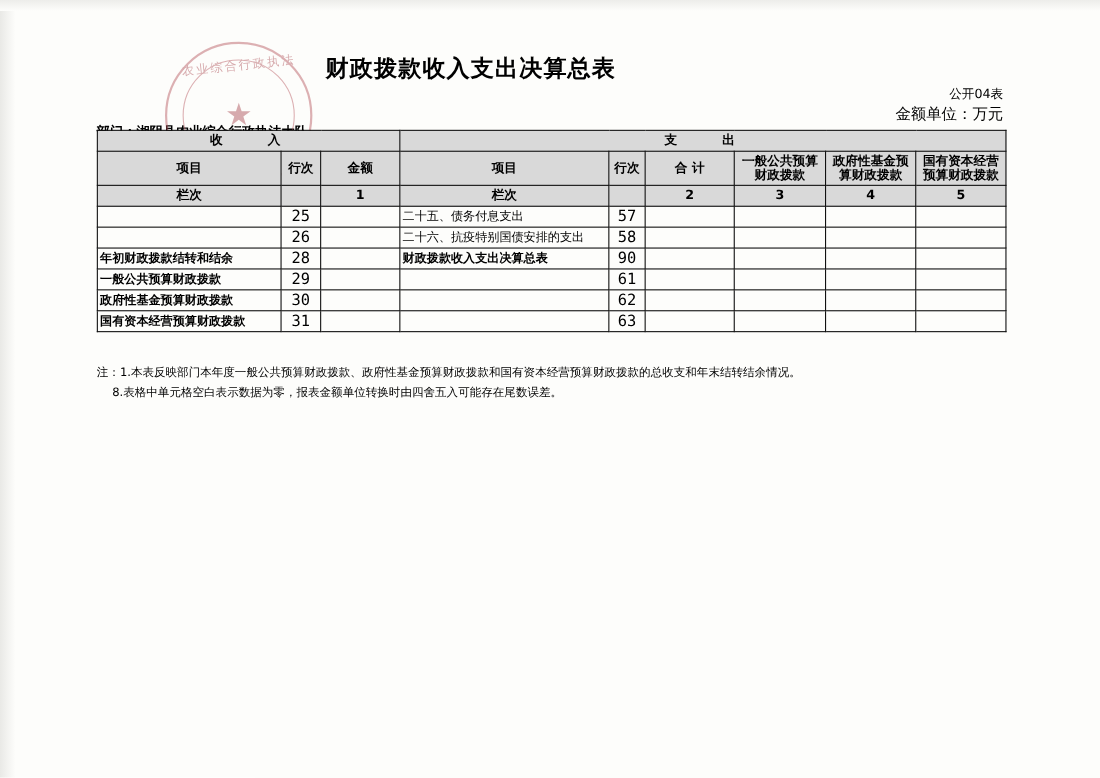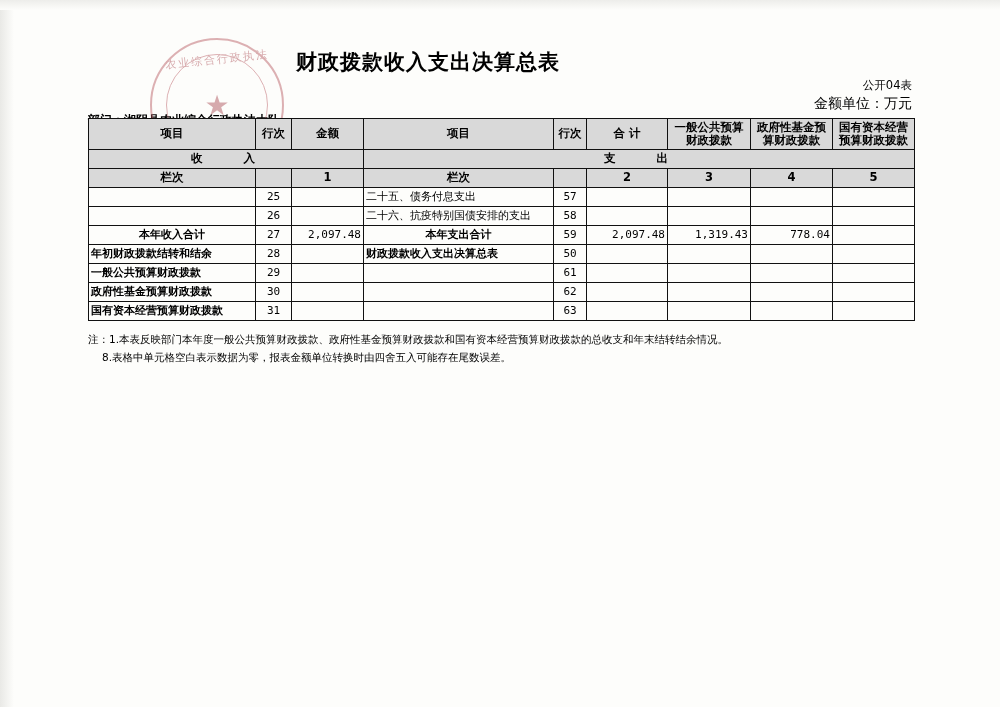--- a/index.html
+++ b/index.html
@@ -139,21 +139,21 @@
     text-align: center;
     font-weight: bold;
     font-size: 11.5px;
   }
   .hdr-sp {
     letter-spacing: 6px;
   }
   .c { text-align: center; }
   .r { text-align: right; padding-right: 6px; }
   .l { text-align: left; padding-left: 4px; }
-  .num { font-family: "DejaVu Sans Mono", "Liberation Mono", monospace; font-size: 11px; }
+  .num { font-family: "DejaVu Sans Mono", "Liberation Mono", monospace; font-size: 14px; }
   .bold { font-weight: bold; }
 
   .notes {
     position: absolute;
     left: 88px;
     top: 330px;
     width: 830px;
     font-size: 10.5px;
     font-family: "DejaVu Sans", "Liberation Sans", sans-serif;
     line-height: 1.75;
@@ -185,36 +185,36 @@
       <col style="width:36px">
       <col style="width:72px">
       <col style="width:190px">
       <col style="width:33px">
       <col style="width:81px">
       <col style="width:83px">
       <col style="width:82px">
       <col style="width:82px">
     </colgroup>
     <tbody>
+      <tr>
+        <td class="hdr hdr-sp" colspan="3">收　　入</td>
+        <td class="hdr hdr-sp" colspan="6">支　　出</td>
+      </tr>
       <tr style="height:30px">
         <td class="hdr" style="height:30px">项目</td>
         <td class="hdr">行次</td>
         <td class="hdr">金额</td>
         <td class="hdr">项目</td>
         <td class="hdr">行次</td>
         <td class="hdr">合  计</td>
         <td class="hdr">一般公共预算财政拨款</td>
         <td class="hdr">政府性基金预算财政拨款</td>
         <td class="hdr">国有资本经营预算财政拨款</td>
       </tr>
       <tr>
-        <td class="hdr hdr-sp" colspan="3">收　　入</td>
-        <td class="hdr hdr-sp" colspan="6">支　　出</td>
-      </tr>
-      <tr>
         <td class="hdr">栏次</td>
         <td class="hdr"></td>
         <td class="hdr">1</td>
         <td class="hdr">栏次</td>
         <td class="hdr"></td>
         <td class="hdr">2</td>
         <td class="hdr">3</td>
         <td class="hdr">4</td>
         <td class="hdr">5</td>
       </tr>
@@ -235,36 +235,25 @@
         <td class="c num">26</td>
         <td class="r num"></td>
         <td class="l">二十六、抗疫特别国债安排的支出</td>
         <td class="c num">58</td>
         <td class="r num"></td>
         <td class="r num"></td>
         <td class="r num"></td>
         <td class="r num"></td>
       </tr>
       <tr>
-        <td class="c bold">本年收入合计</td>
-        <td class="c num">27</td>
-        <td class="r num">2,097.48</td>
-        <td class="c bold">本年支出合计</td>
-        <td class="c num">59</td>
-        <td class="r num">2,097.48</td>
-        <td class="r num">1,319.43</td>
-        <td class="r num">778.04</td>
-        <td class="r num"></td>
-      </tr>
-      <tr>
         <td class="l bold">年初财政拨款结转和结余</td>
         <td class="c num">28</td>
         <td class="r num"></td>
         <td class="l bold">财政拨款收入支出决算总表</td>
-        <td class="c num">50</td>
+        <td class="c num">90</td>
         <td class="r num"></td>
         <td class="r num"></td>
         <td class="r num"></td>
         <td class="r num"></td>
       </tr>
       <tr>
         <td class="l bold">一般公共预算财政拨款</td>
         <td class="c num">29</td>
         <td class="r num"></td>
         <td class="l"></td>

